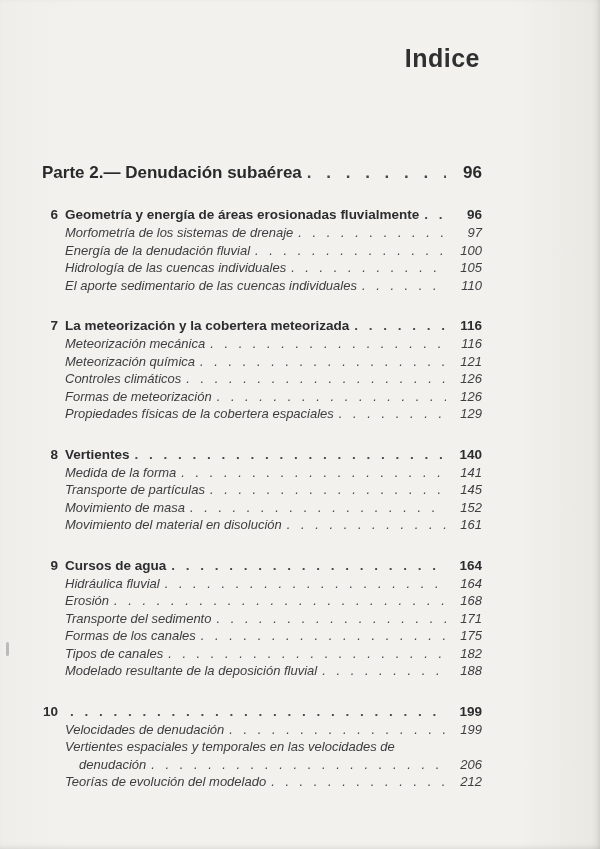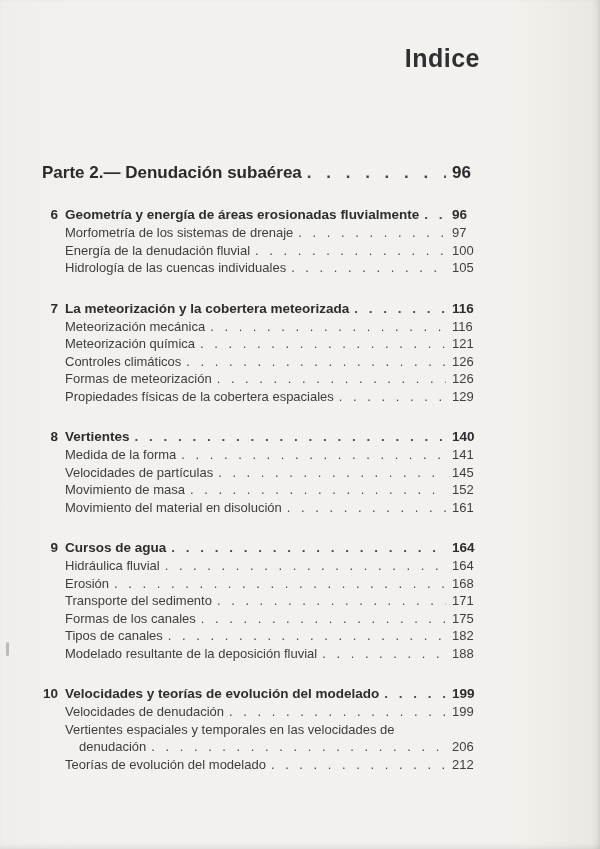--- a/index.html
+++ b/index.html
@@ -50,36 +50,37 @@
     font-size:13.5px;
     line-height:18px;
   }
   .num{
     display:inline-block;
     width:16px;
     text-align:right;
     margin-right:7px;
     flex:none;
   }
-  .entry{padding-left:23px;}
+  .entry{padding-left:23px;font-style:italic;}
   .indent2{padding-left:14px;}
   .leader{
     flex:1;
     overflow:hidden;
     margin:0 6px 0 5px;
     color:#45464a;
   }
   .leader::after{
     content:". . . . . . . . . . . . . . . . . . . . . . . . . . . . . . . . . . . . . . . . . . . . . . . . . . . . . . . .";
     letter-spacing:3.5px;
   }
   .part .leader::after{letter-spacing:5px;}
   .pg{
     flex:none;
     min-width:30px;
+    text-align:right;
   }
   .artifact{
     position:absolute;
     left:6px;top:642px;
     width:3px;height:14px;
     background:rgba(90,90,92,.35);
     border-radius:2px;
   }
 </style>
 </head>
@@ -110,20 +111,25 @@
           <div class="row entry">
             <span>Energía de la denudación fluvial</span>
             <span class="leader"></span>
             <span class="pg">100</span>
           </div>
           <div class="row entry">
             <span>Hidrología de las cuencas individuales</span>
             <span class="leader"></span>
             <span class="pg">105</span>
           </div>
+          <div class="row entry">
+            <span>El aporte sedimentario de las cuencas individuales</span>
+            <span class="leader"></span>
+            <span class="pg">110</span>
+          </div>
         </div>
         <div class="chapter">
           <div class="row head">
             <span class="num">7</span>
             <span>La meteorización y la cobertera meteorizada</span>
             <span class="leader"></span>
             <span class="pg">116</span>
           </div>
           <div class="row entry">
             <span>Meteorización mecánica</span>
@@ -157,21 +163,21 @@
             <span>Vertientes</span>
             <span class="leader"></span>
             <span class="pg">140</span>
           </div>
           <div class="row entry">
             <span>Medida de la forma</span>
             <span class="leader"></span>
             <span class="pg">141</span>
           </div>
           <div class="row entry">
-            <span>Velocidades de partículas</span>
+            <span>Transporte de partículas</span>
             <span class="leader"></span>
             <span class="pg">145</span>
           </div>
           <div class="row entry">
             <span>Movimiento de masa</span>
             <span class="leader"></span>
             <span class="pg">152</span>
           </div>
           <div class="row entry">
             <span>Movimiento del material en disolución</span>
@@ -213,21 +219,20 @@
           </div>
           <div class="row entry">
             <span>Modelado resultante de la deposición fluvial</span>
             <span class="leader"></span>
             <span class="pg">188</span>
           </div>
         </div>
         <div class="chapter">
           <div class="row head">
             <span class="num">10</span>
-            <span>Velocidades y teorías de evolución del modelado</span>
             <span class="leader"></span>
             <span class="pg">199</span>
           </div>
           <div class="row entry">
             <span>Velocidades de denudación</span>
             <span class="leader"></span>
             <span class="pg">199</span>
           </div>
           <div class="row entry">
             <span>Vertientes espaciales y temporales en las velocidades de</span>

